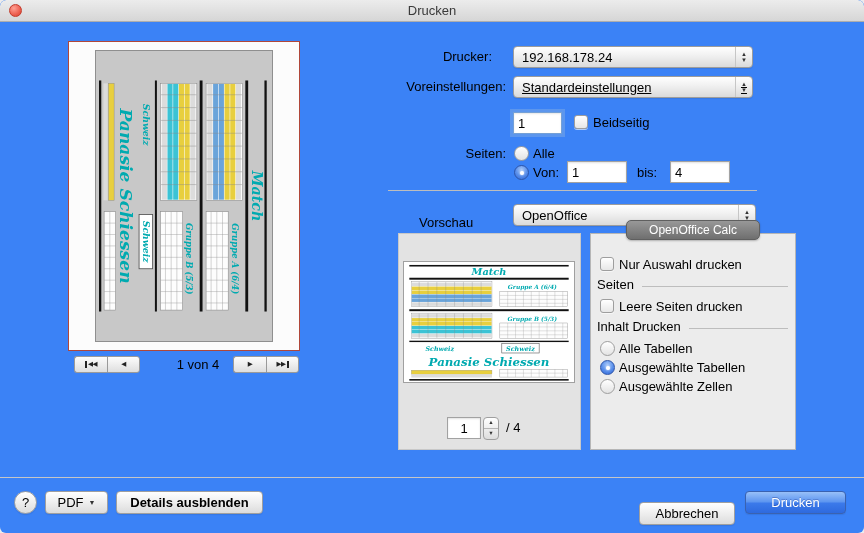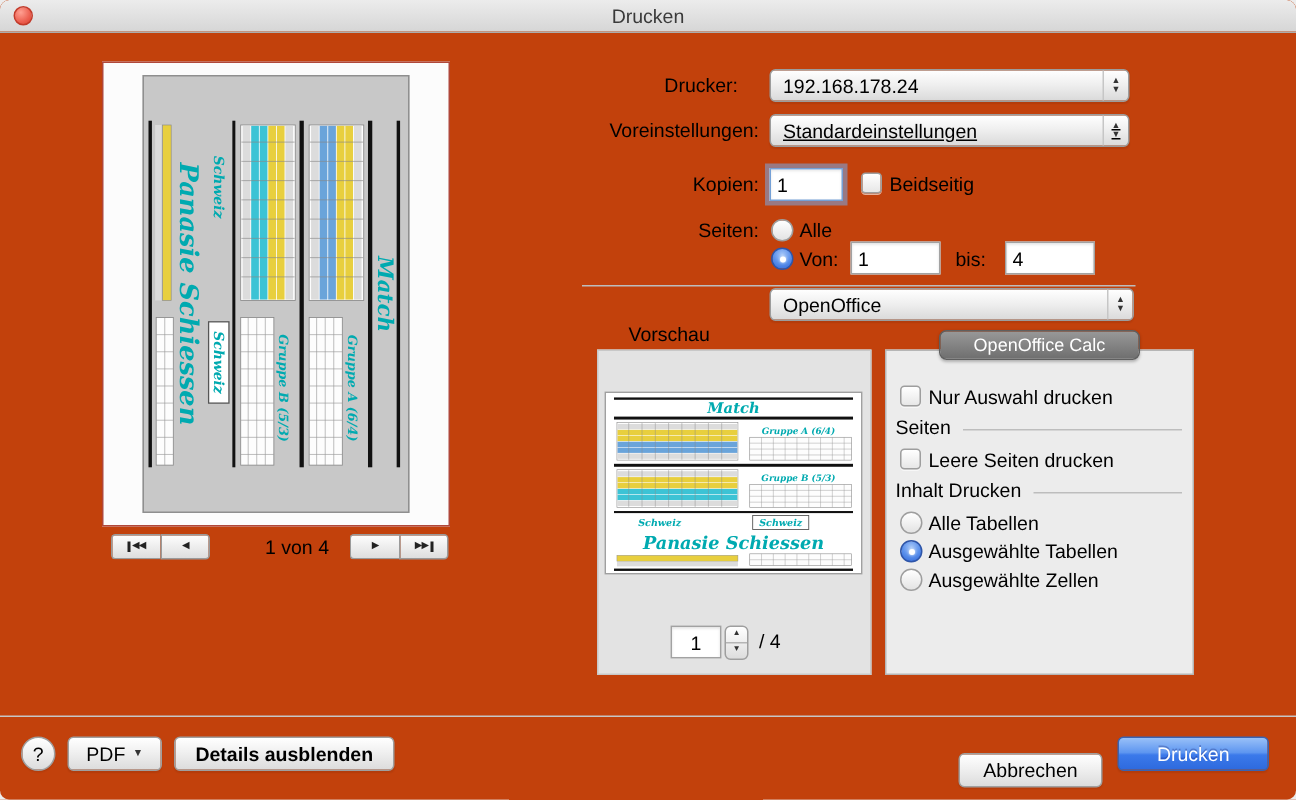--- a/index.html
+++ b/index.html
@@ -1,19 +1,19 @@
 <!DOCTYPE html>
 <html><head>
 <meta charset="utf-8">
 <style>
   * { margin:0; padding:0; box-sizing:border-box; }
   html,body { width:864px; height:533px; overflow:hidden; background:#ececec;
               font-family:"Liberation Sans", sans-serif; }
   .window { position:absolute; left:0; top:0; width:864px; height:533px;
-            background:#c2410c; border-radius:6px; overflow:hidden; }
+            background:#3b82f6; border-radius:6px; overflow:hidden; }
 
   
   .titlebar { position:absolute; left:0; top:0; right:0; height:22px;
               background:linear-gradient(#ececec,#d6d6d6); border-bottom:1px solid #adadad;
               border-radius:6px 6px 0 0; }
   .title { text-align:center; line-height:22px; font-size:13px; color:#3a3a3a; }
   .close-btn { position:absolute; left:9px; top:4px; width:13px; height:13px; border-radius:50%;
                background:radial-gradient(circle at 35% 30%, #ffa092, #ec5f50 60%, #d8412f);
                border:1px solid #c23b2b; }
 
@@ -208,38 +208,37 @@
 
   <div class="flabel" style="left:346px; top:76px; width:160px;">Voreinstellungen:</div>
   <div class="popup" style="left:513px; top:76px; width:240px;text-decoration:underline;">
     <span class="popup-label">Standardeinstellungen</span>
     <span class="popup-arrows">
       <span>▲</span>
       <span>▼</span>
     </span>
   </div>
 
-  <div class="flabel" style="left:346px; top:112px; width:160px;">Kopien:</div>
   <input class="tfield focused" style="left: 513px; top: 112px; width: 49px;" value="1">
   <div class="checkbox" style="left:574px; top:115px;"></div>
   <div class="ctl-label" style="left:593px; top:113px;">Beidseitig</div>
 
   <div class="flabel" style="left:346px; top:143px; width:160px;">Seiten:</div>
   <div class="radio" style="left:514px; top:146px;"></div>
   <div class="ctl-label" style="left:533px; top:144px;">Alle</div>
 
   <div class="radio on" style="left:514px; top:165px;"></div>
   <div class="ctl-label" style="left:533px; top:163px;">Von:</div>
   <input class="tfield" style="left: 567px; top: 161px; width: 60px;" value="1">
   <div class="ctl-label" style="left:637px; top:163px;">bis:</div>
   <input class="tfield" style="left: 670px; top: 161px; width: 60px;" value="4">
 
   <div class="rule" style="left:388px; top:190px; width:369px;"></div>
 
-  <div class="popup" style="left:513px; top:192px; width:243px;gap:46px;">
+  <div class="popup" style="left:513px; top:204px; width:243px;gap:46px;">
     <span class="popup-label">OpenOffice</span>
     <span class="popup-arrows">
       <span>▲</span>
       <span>▼</span>
     </span>
   </div>
 
   <div class="sec-label" style="left:399px; top:215px;margin-left:20px;">Vorschau</div>
   <div class="well">
     <div class="page-small">

